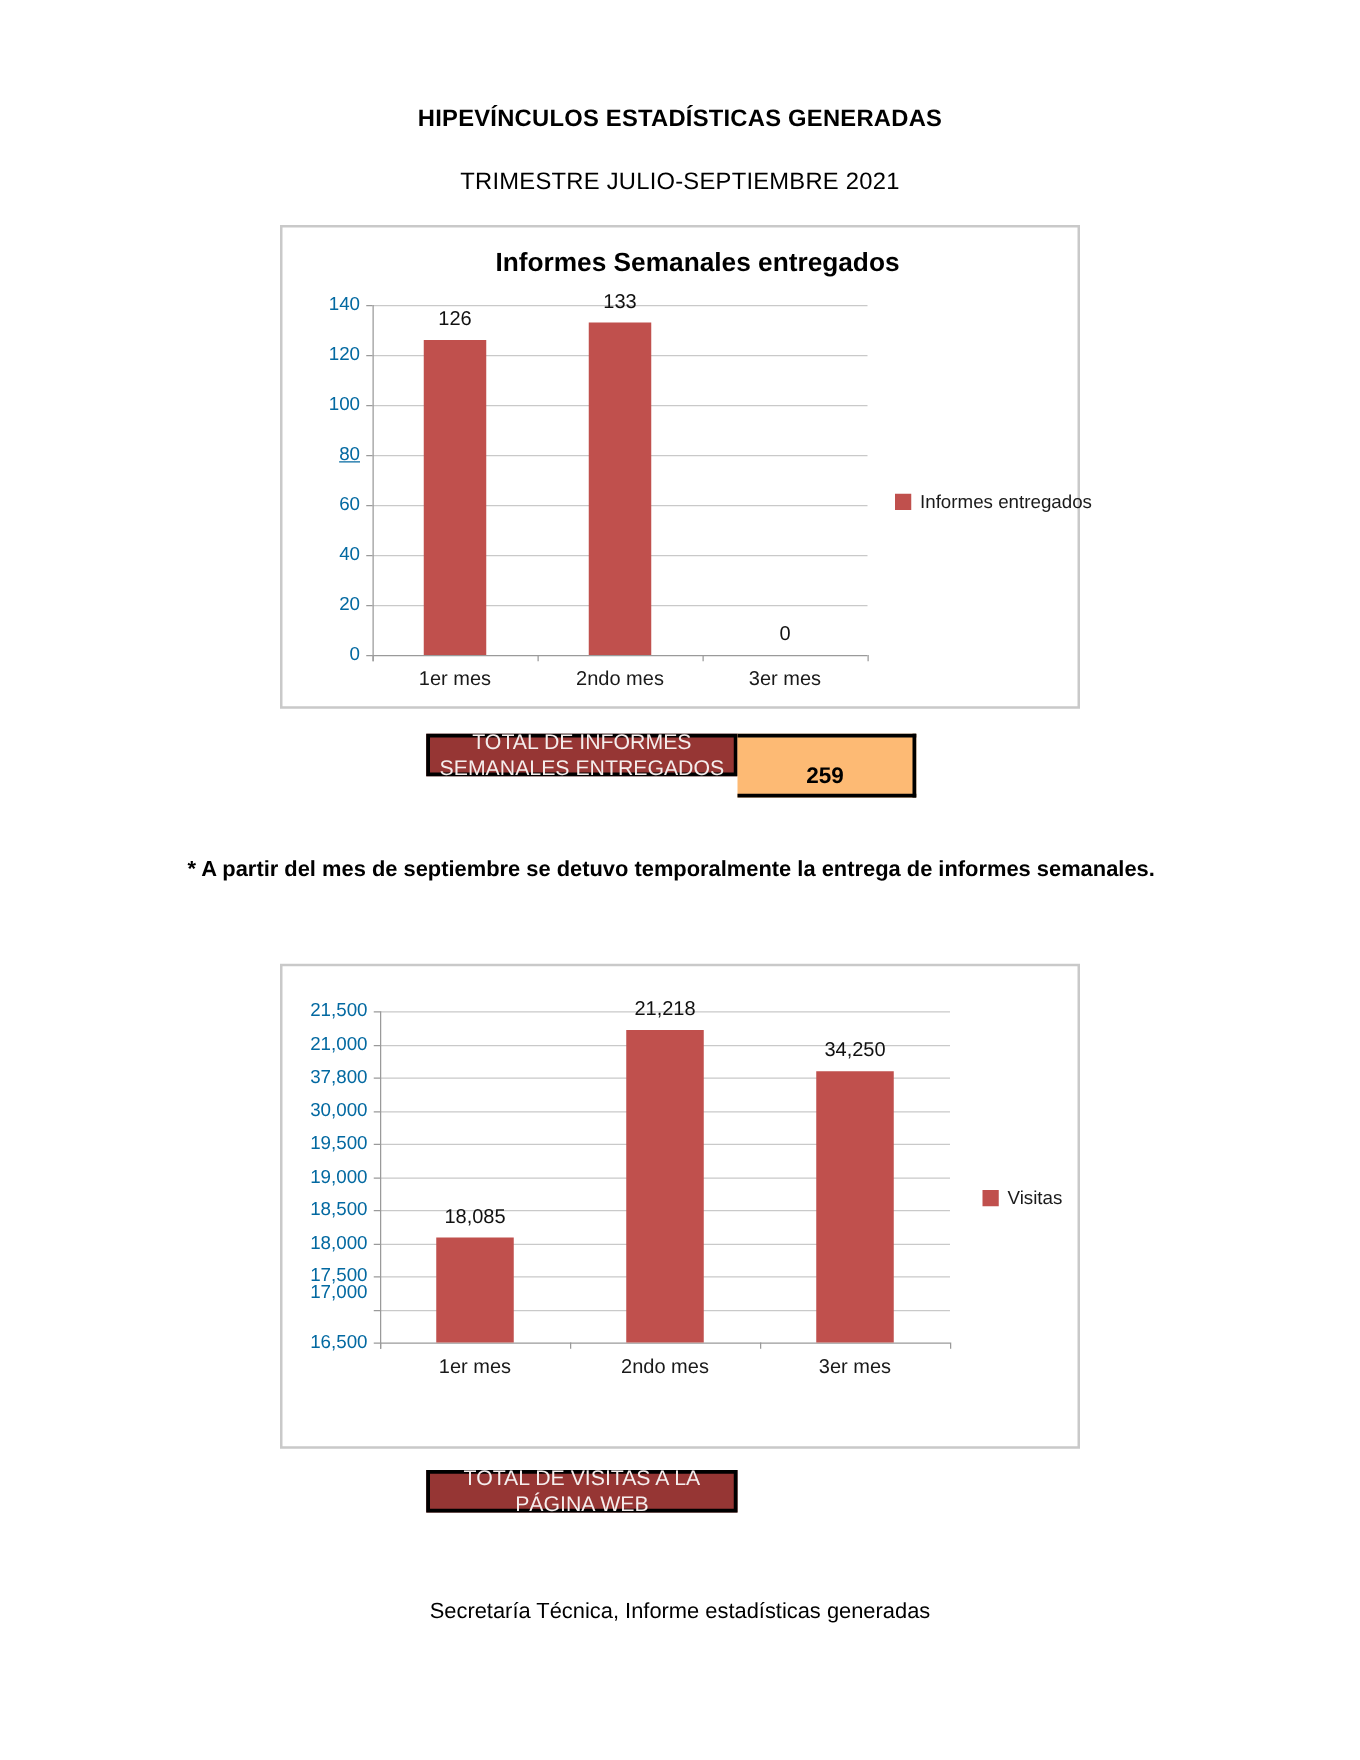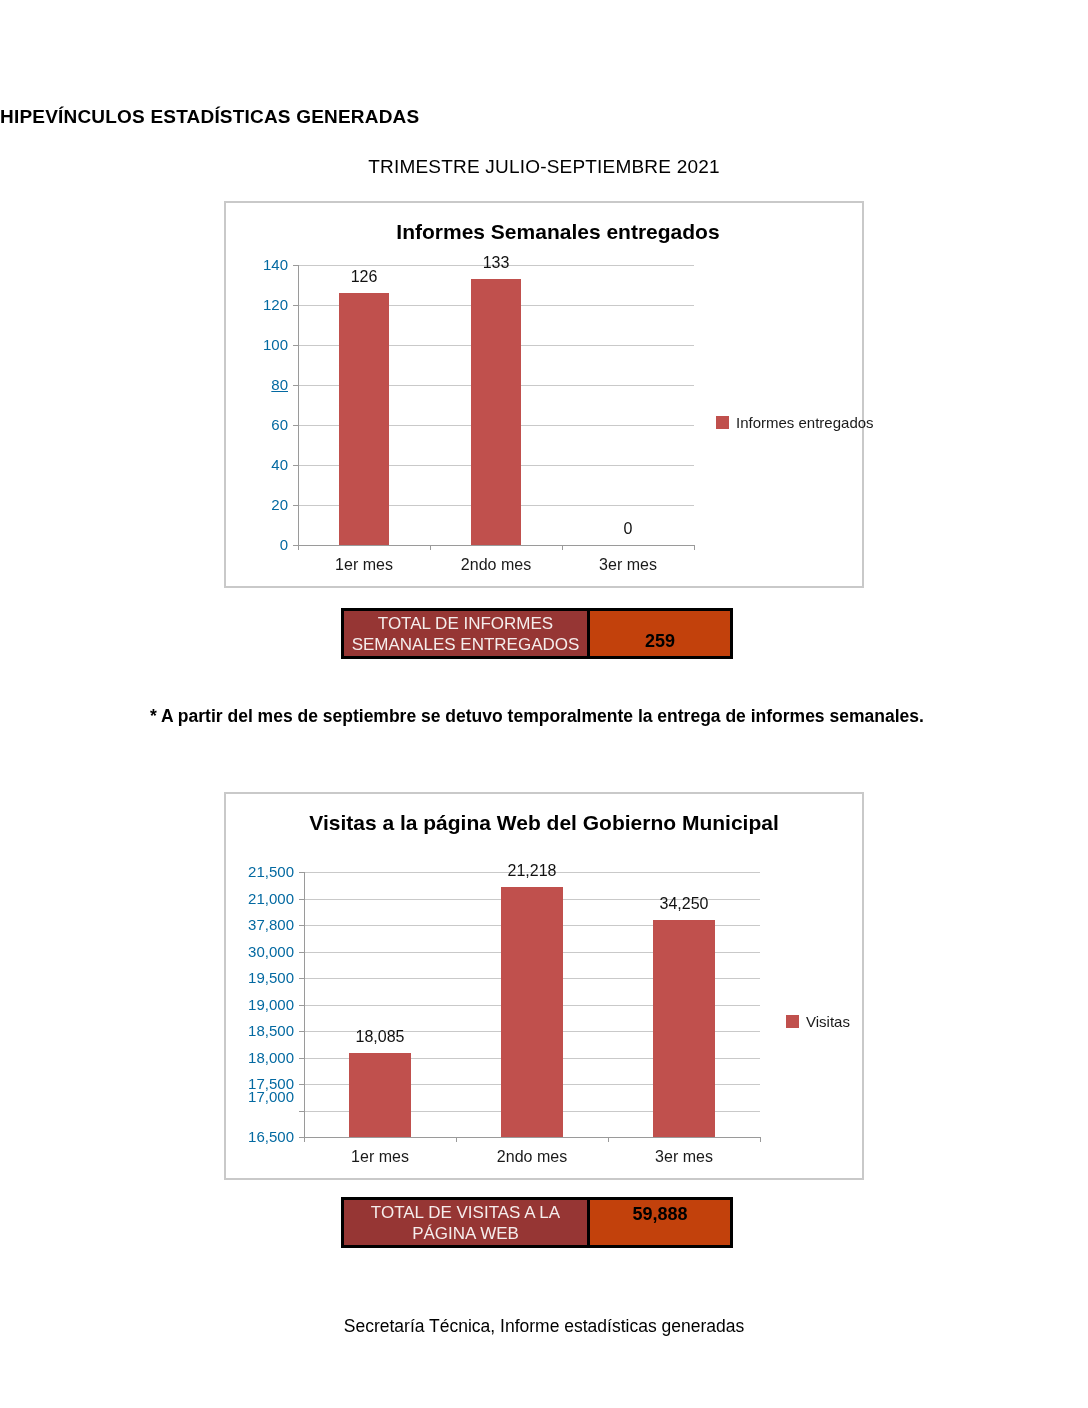--- a/index.html
+++ b/index.html
@@ -3,21 +3,21 @@
 <meta charset="utf-8">
 <style>
   html,body{margin:0;padding:0;}
   body{
     width:1088px;height:1408px;background:#ffffff;
     font-family:"Liberation Sans", sans-serif;color:#000;
     -webkit-font-smoothing:antialiased;
   }
   .page{position:relative;width:1088px;height:1408px;overflow:hidden;background:#fff;}
 
-  .doc-title{font-size:19px;font-weight:bold;text-align:left;margin:105px 0 0;line-height:24px;letter-spacing:.2px;}
+  .doc-title{font-size:19px;font-weight:bold;text-align:center;margin:84px 0 0;line-height:24px;letter-spacing:.2px;}
   .doc-subtitle{font-size:19px;font-weight:normal;text-align:center;margin:26px 0 0;line-height:24px;letter-spacing:.2px;}
 
   .chart-box{width:640px;margin:22px auto 0;border:2px solid #c9c9c9;box-sizing:border-box;background:#fff;}
   .chart-box-1{height:387px;padding-left:28px;}
   .chart-box-2{height:388px;margin-top:65px;}
   .chart-title{text-align:center;font-size:21px;font-weight:bold;margin-top:16px;line-height:26px;}
   .chart-body{display:flex;margin-left:4px;}
   .chart-box-1 .chart-body{margin-top:20px;}
   .chart-box-2 .chart-body{margin-top:36px;}
 
@@ -34,27 +34,27 @@
 
   .legend{display:flex;align-items:center;align-self:center;flex:none;}
   .legend .swatch{width:13px;height:13px;margin-right:7px;flex:none;}
   .legend-label{font-size:15px;color:#1a1a1a;white-space:nowrap;}
   .chart-box-1 .legend{margin-left:22px;}
   .chart-box-2 .legend{margin-left:26px;}
 
   .total-row{display:flex;width:392px;margin:20px auto 0;transform:translateX(-7px);}
   .total-row-2{margin-top:17px;}
   .total-label{
-    box-sizing:border-box;width:249px;height:51px;border:3px solid #000;
+    box-sizing:border-box;width:249px;height:34px;border:3px solid #000;
     color:#f5edec;font-size:17px;line-height:21px;text-align:center;
     display:flex;align-items:center;justify-content:center;padding:2px 4px;
   }
   .total-value{
     box-sizing:border-box;width:143px;height:51px;border:3px solid #000;border-left:none;
-    background:#c2410c;font-size:18px;font-weight:bold;display:flex;justify-content:center;
+    background:#fdba74;font-size:18px;font-weight:bold;display:flex;justify-content:center;
   }
   .total-value.v-bottom{align-items:flex-end;padding-bottom:4px;}
   .total-value.v-top{align-items:flex-start;padding-top:4px;}
 
   .note{font-size:17.5px;font-weight:bold;margin:46px 0 0 150px;line-height:22px;}
   .doc-footer{font-size:17.5px;text-align:center;margin-top:67px;line-height:22px;}
 </style>
 </head>
 <body>
 
@@ -113,21 +113,20 @@
   </section>
 
   <div class="total-row total-row-1">
     <div class="total-label" style="background: rgb(150, 54, 52);">TOTAL DE INFORMES SEMANALES ENTREGADOS</div>
     <div class="total-value v-bottom">259</div>
   </div>
 
   <p class="note">* A partir del mes de septiembre se detuvo temporalmente la entrega de informes semanales.</p>
 
   <section class="chart-box chart-box-2">
-    <div class="chart-title">Visitas a la página Web del Gobierno Municipal</div>
     <div class="chart-body">
       <div class="plot-wrap" style="width: 530px; height: 299px;">
           <div class="gridline axisline" style="left: 74px; width: 456px; top: 265px;"></div>
           <div class="ytick" style="left: 69px; top: 265px;"></div>
           <div class="yticklabel" style="width: 64px; top: 255px;">16,500</div>
           <div class="gridline" style="left: 74px; width: 456px; top: 239px;"></div>
           <div class="ytick" style="left: 69px; top: 239px;"></div>
           <div class="yticklabel" style="width: 64px; top: 215px;">17,000</div>
           <div class="gridline" style="left: 74px; width: 456px; top: 212px;"></div>
           <div class="ytick" style="left: 69px; top: 212px;"></div>
@@ -173,18 +172,17 @@
         </div>
       <div class="legend">
         <span class="swatch" style="background: rgb(192, 80, 77);"></span>
         <span class="legend-label">Visitas</span>
       </div>
     </div>
   </section>
 
   <div class="total-row total-row-2">
     <div class="total-label" style="background: rgb(150, 54, 52);">TOTAL DE VISITAS A LA PÁGINA WEB</div>
-    <div class="total-value v-top">59,888</div>
   </div>
 
   <p class="doc-footer">Secretaría Técnica, Informe estadísticas generadas</p>
 
 </div>
 
 </body></html>

